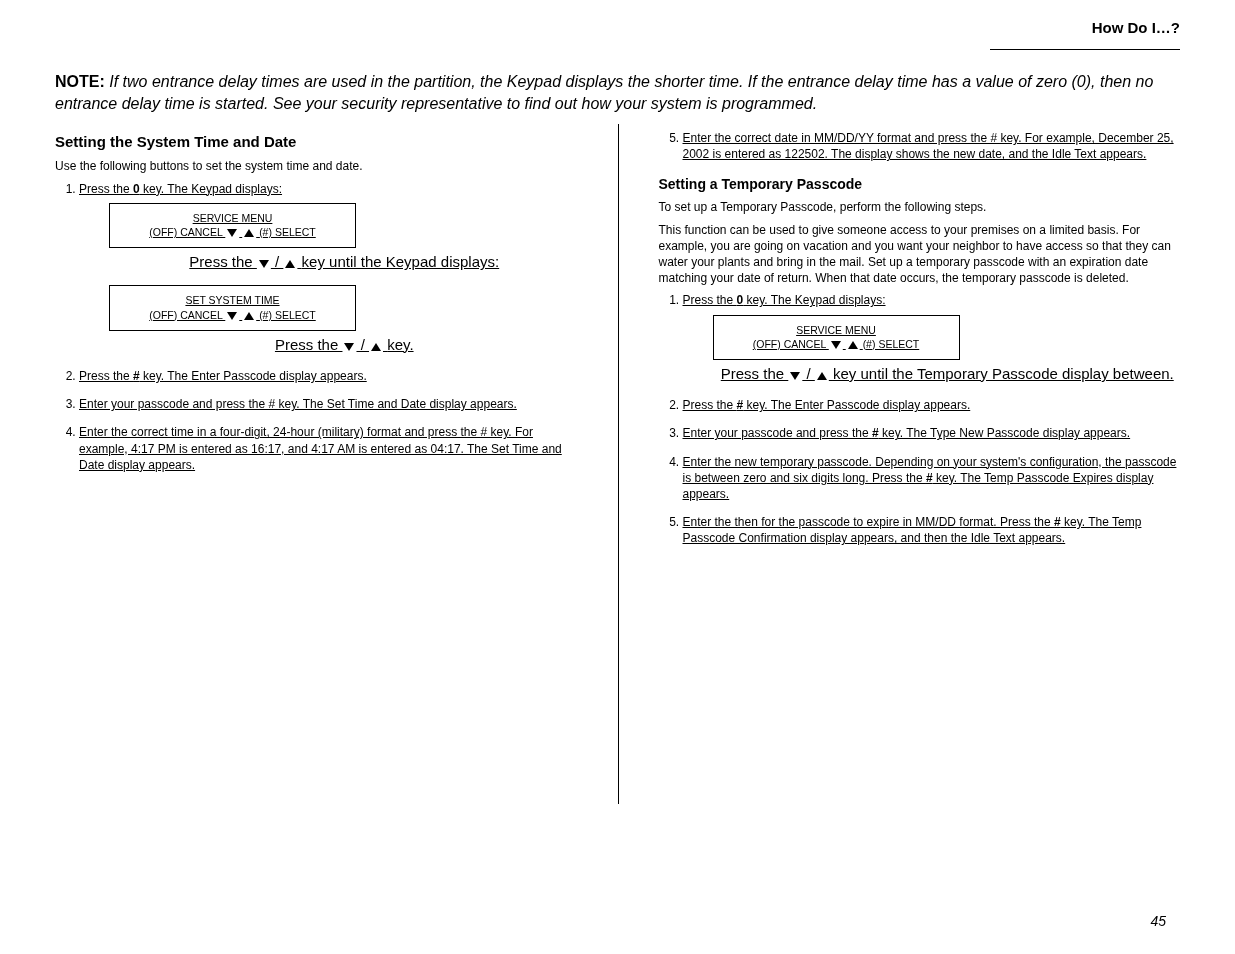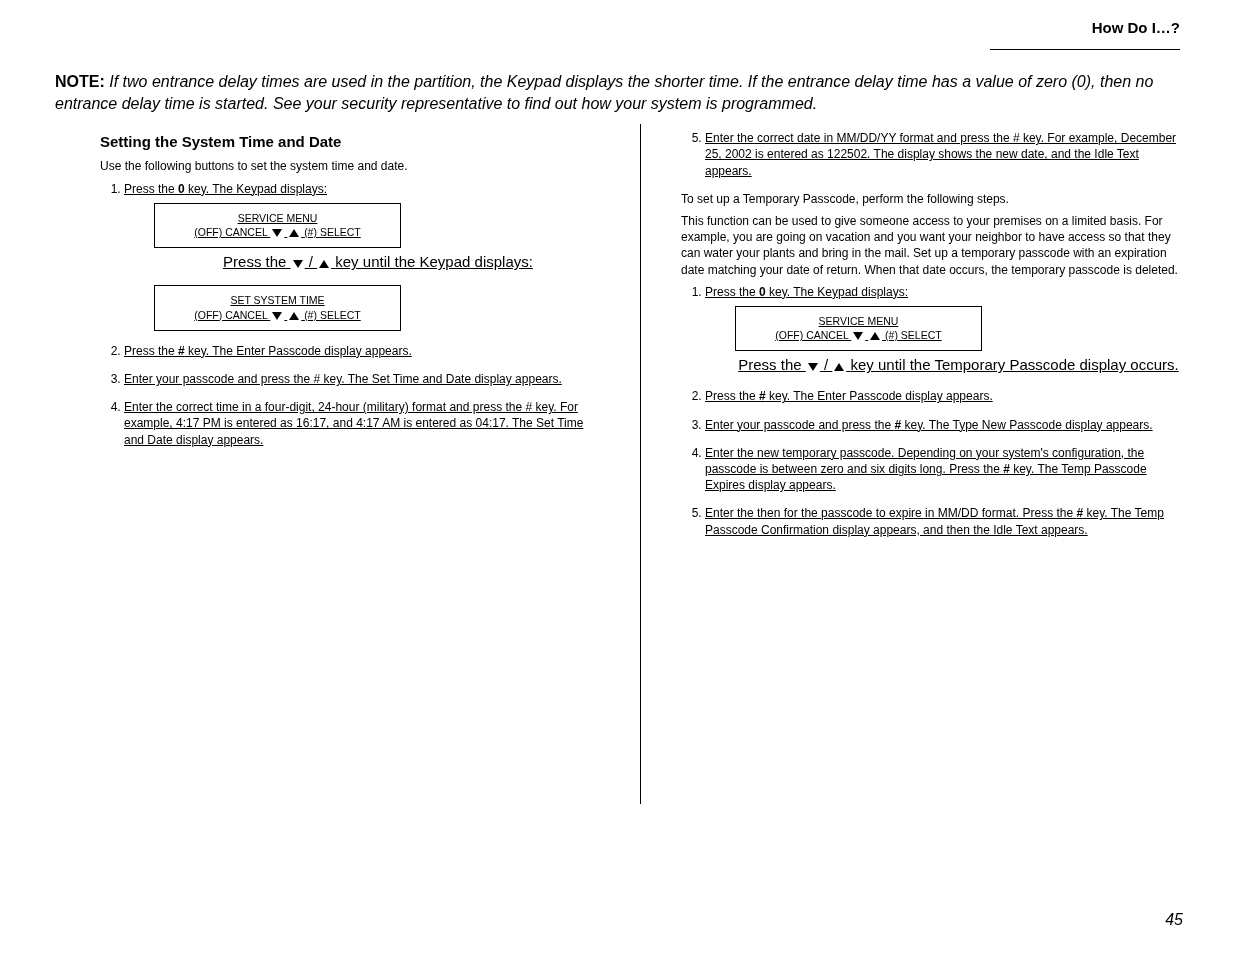--- a/index.html
+++ b/index.html
@@ -45,21 +45,20 @@
     height: 680px;
   }
   .col {
     width: 50%;
     box-sizing: border-box;
     font-size: 12px;
     line-height: 1.35;
   }
   .col-left {
     padding-right: 40px;
-    margin-left: 45px;
   }
   .col-right {
     padding-left: 40px;
     border-left: 1px solid #000;
   }
   .section-title {
     font-size: 14px;
     font-weight: bold;
     margin-top: 8px;
   }
@@ -120,22 +119,22 @@
   .inline-arrows .small-tri-down,
   .inline-arrows .small-tri-up {
     margin: 0 2px;
   }
   p {
     margin: 6px 0;
   }
   .page-number {
     position: absolute;
     bottom: 25px;
-    right: 52px;
-    font-size: 16px;
+    right: 69px;
+    font-size: 14px;
     font-style: italic;
   }
 </style>
 </head>
 <body>
 
 <div class="page">
   <div class="header">
     <span class="header-title">How Do I…?</span><br>
     <span class="header-rule"></span>
@@ -172,57 +171,63 @@
 
           <div class="display-box">
             <div class="display-line">SET SYSTEM TIME</div>
             <div class="display-line inline-arrows">
               <span>(OFF) CANCEL </span>
               <span class="small-tri-down"></span>
               <span class="small-tri-up"></span>
               <span> (#) SELECT</span>
             </div>
           </div>
+          <div class="under-box inline-arrows">
+            <span>Press the </span>
+            <span class="small-tri-down"></span>&nbsp;/&nbsp;<span class="small-tri-up"></span>
+            <span> key.</span>
+          </div>
         </li>
 
         <li>
           <span>Press the </span><span class="bold">#</span><span> key. The Enter Passcode display appears.</span>
         </li>
 
         <li>Enter your passcode and press the # key. The Set Time and Date display appears.</li>
 
         <li>Enter the correct time in a four-digit, 24-hour (military) format and press the # key. For example, 4:17 PM is entered as 16:17, and 4:17 AM is entered as 04:17. The Set Time and Date display appears.</li>
       </ol>
     </div>
 
     <div class="col col-right">
       <ol class="steps" start="5">
         <li>Enter the correct date in MM/DD/YY format and press the # key. For example, December 25, 2002 is entered as 122502. The display shows the new date, and the Idle Text appears.</li>
       </ol>
 
+      <div class="section-title">Setting a Temporary Passcode</div>
       <p>To set up a Temporary Passcode, perform the following steps.</p>
       <p>This function can be used to give someone access to your premises on a limited basis. For example, you are going on vacation and you want your neighbor to have access so that they can water your plants and bring in the mail. Set up a temporary passcode with an expiration date matching your date of return. When that date occurs, the temporary passcode is deleted.</p>
 
       <ol class="steps">
         <li>
           <span>Press the </span><span class="bold">0</span><span> key. The Keypad displays:</span>
 
           <div class="display-box">
             <div class="display-line">SERVICE MENU</div>
             <div class="display-line inline-arrows">
               <span>(OFF) CANCEL </span>
               <span class="small-tri-down"></span>
               <span class="small-tri-up"></span>
               <span> (#) SELECT</span>
             </div>
           </div>
           <div class="under-box inline-arrows">
             <span>Press the </span>
             <span class="small-tri-down"></span>&nbsp;/&nbsp;<span class="small-tri-up"></span>
-            <span> key until the Temporary Passcode display occurs.</span>
+            <span> key until the Temporary Passcode display between.</span>
           </div>
         </li>
 
         <li>
           <span>Press the </span><span class="bold">#</span><span> key. The Enter Passcode display appears.</span>
         </li>
 
         <li>
           <span>Enter your passcode and press the </span><span class="bold">#</span><span> key. The Type New Passcode display appears.</span>
         </li>

